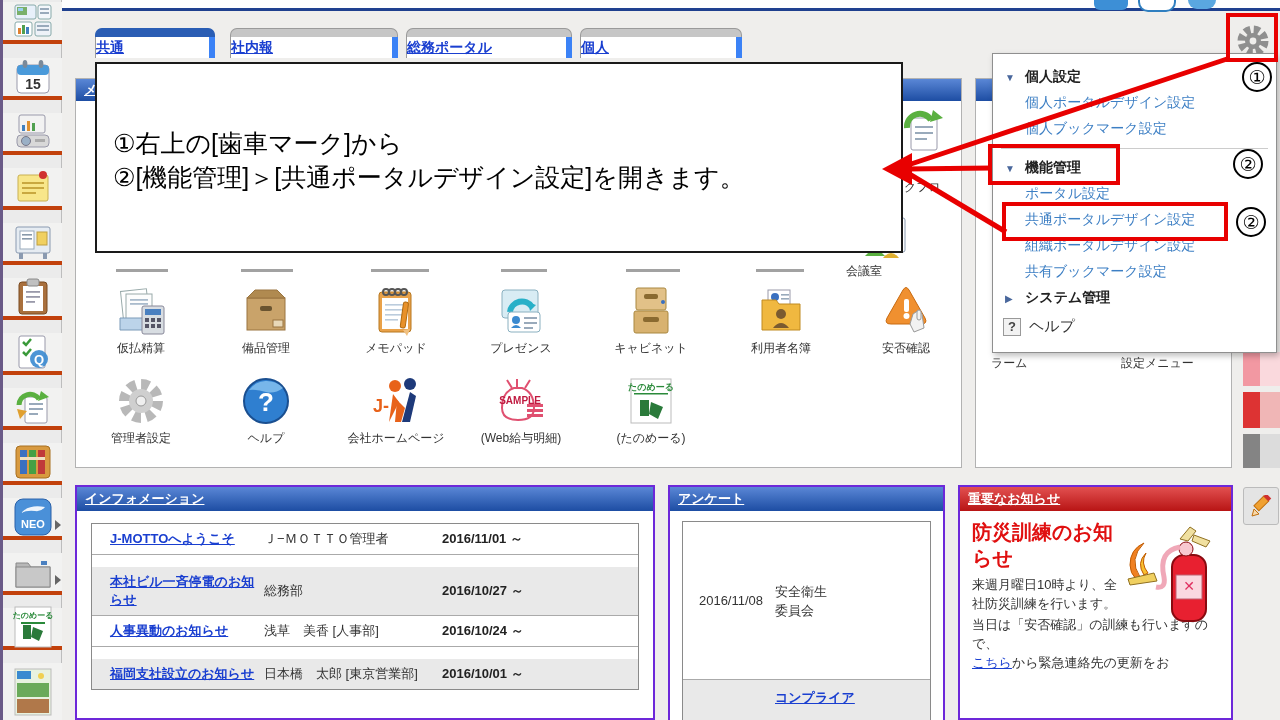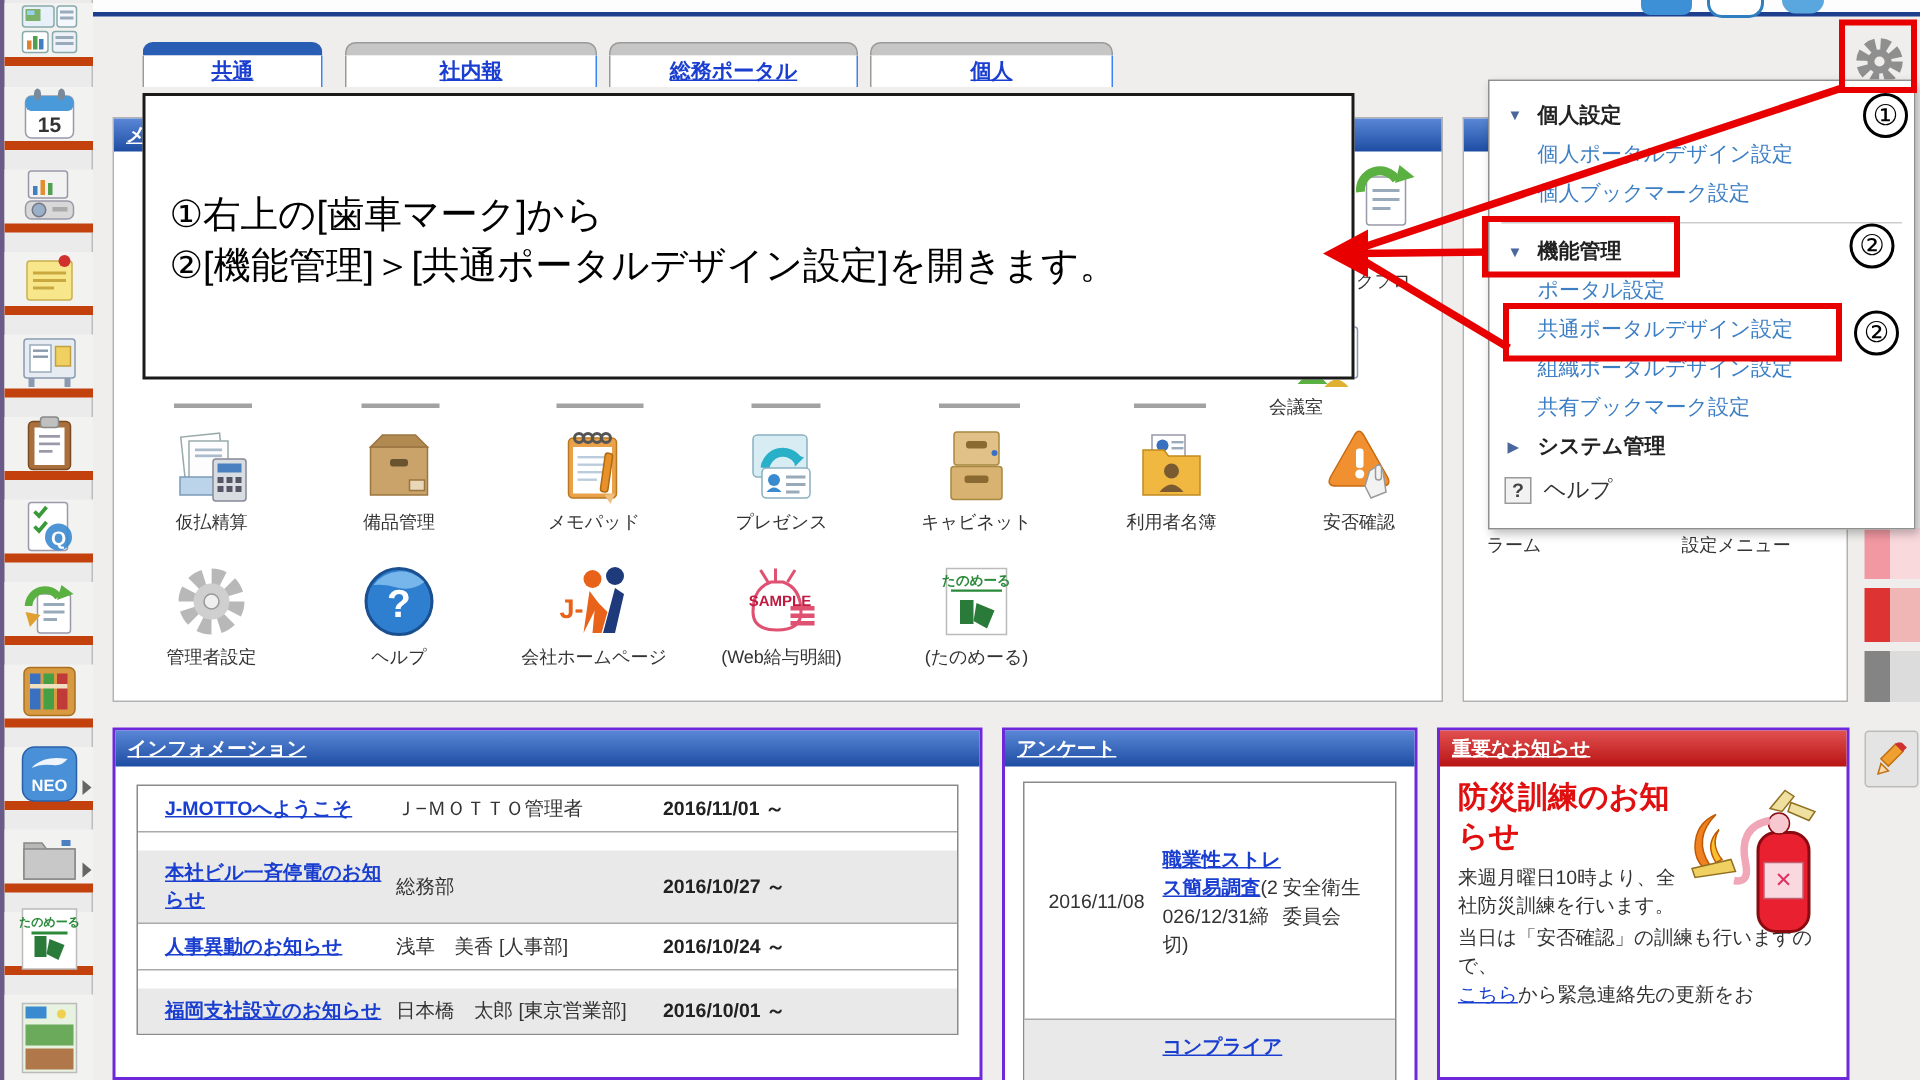--- a/index.html
+++ b/index.html
@@ -3,33 +3,33 @@
 <meta charset="utf-8">
 <style>
   * { margin:0; padding:0; box-sizing:border-box; }
   html,body { width:1280px; height:720px; overflow:hidden; }
   body { font-family:"Liberation Sans","DejaVu Sans",sans-serif; background:#efeeec; position:relative; }
   .abs { position:absolute; }
 
   
   #sidebar { left:0; top:0; width:62px; height:720px; background:#ebebeb; border-right:1px solid #bdbdbd; z-index:4; }
   #sidebar .stripe { position:absolute; left:0; top:0; width:3px; height:720px; background:#6a5a87; }
-  .side-cell { position:absolute; left:3px; width:59px; height:42px; border-bottom:6px solid #c2410c; display:flex; align-items:center; justify-content:center; background:#f2f2f1; }
+  .side-cell { position:absolute; left:3px; width:59px; height:42px; border-bottom:4px solid #c2410c; display:flex; align-items:center; justify-content:center; background:#f2f2f1; }
   .side-cell svg { display:block; }
   .side-arrow { position:absolute; right:1px; top:22px; width:0; height:0; border-top:5px solid transparent; border-bottom:5px solid transparent; border-left:6px solid #666; }
 
   
   #topwhite { left:62px; top:0; width:1218px; height:8px; background:#fdfdfd; z-index:1; }
   #topnavy  { left:62px; top:8px; width:1218px; height:3px; background:#1e3f8e; z-index:1; }
   .top-ico { z-index:2; }
 
   
   .tab { top:28px; height:30px; z-index:2; }
   .tab .cap { height:9px; border-radius:7px 7px 0 0; }
-  .tab .bodyc { height:21px; background:#fff; border-left:1px solid #9a9a9a; border-right:1px solid #3b82f6; display:flex; align-items:center; justify-content:center; }
+  .tab .bodyc { height:21px; background:#fff; border-left:1px solid #9a9a9a; border-right:6px solid #3b82f6; display:flex; align-items:center; justify-content:flex-start; }
   .tab.inactive .cap { background:#c6c6c6; border:1px solid #9a9a9a; border-bottom:none; }
   .tab.active .cap { background:#2a5db4; border:1px solid #2a5db4; border-bottom:none; }
   .tab a-like, .tablabel { font-size:14px; font-weight:bold; color:#1a3fd0; text-decoration:underline; }
 
   
   #main-panel { left:75px; top:78px; width:887px; height:390px; background:#fff; border:1px solid #b2b2b2; z-index:1; }
   #right-panel { left:975px; top:78px; width:257px; height:390px; background:#fff; border:1px solid #b2b2b2; z-index:1; }
   .panel-head { height:22px; background:linear-gradient(#5a87d6,#1d4da3); color:#fff; font-size:13px; font-weight:bold; text-decoration:underline; display:flex; align-items:center; padding-left:8px; }
   .app { position:absolute; width:104px; text-align:center; }
   .app .ic { width:54px; height:54px; margin:0 auto; position:relative; }
@@ -574,21 +574,20 @@
   </div>
 </div>
 
 <div class="abs portlet" id="survey-panel">
   <div class="phead-blue">
       <span>アンケート</span>
     </div>
   <div class="surv-table">
     <div class="surv-row" style="height:158px;">
       <div class="s-date">2016/11/08</div>
-      <div class="s-link"><span class="lk">職業性ストレス簡易調査</span><span>(2026/12/31締切)</span></div>
       <div class="s-owner">安全衛生委員会</div>
     </div>
     <div class="surv-row alt" style="height:60px;align-items:flex-start;">
       <div class="s-date"></div>
       <div class="s-link"><span class="lk">コンプライア</span></div>
       <div class="s-owner"></div>
     </div>
   </div>
 </div>
 

